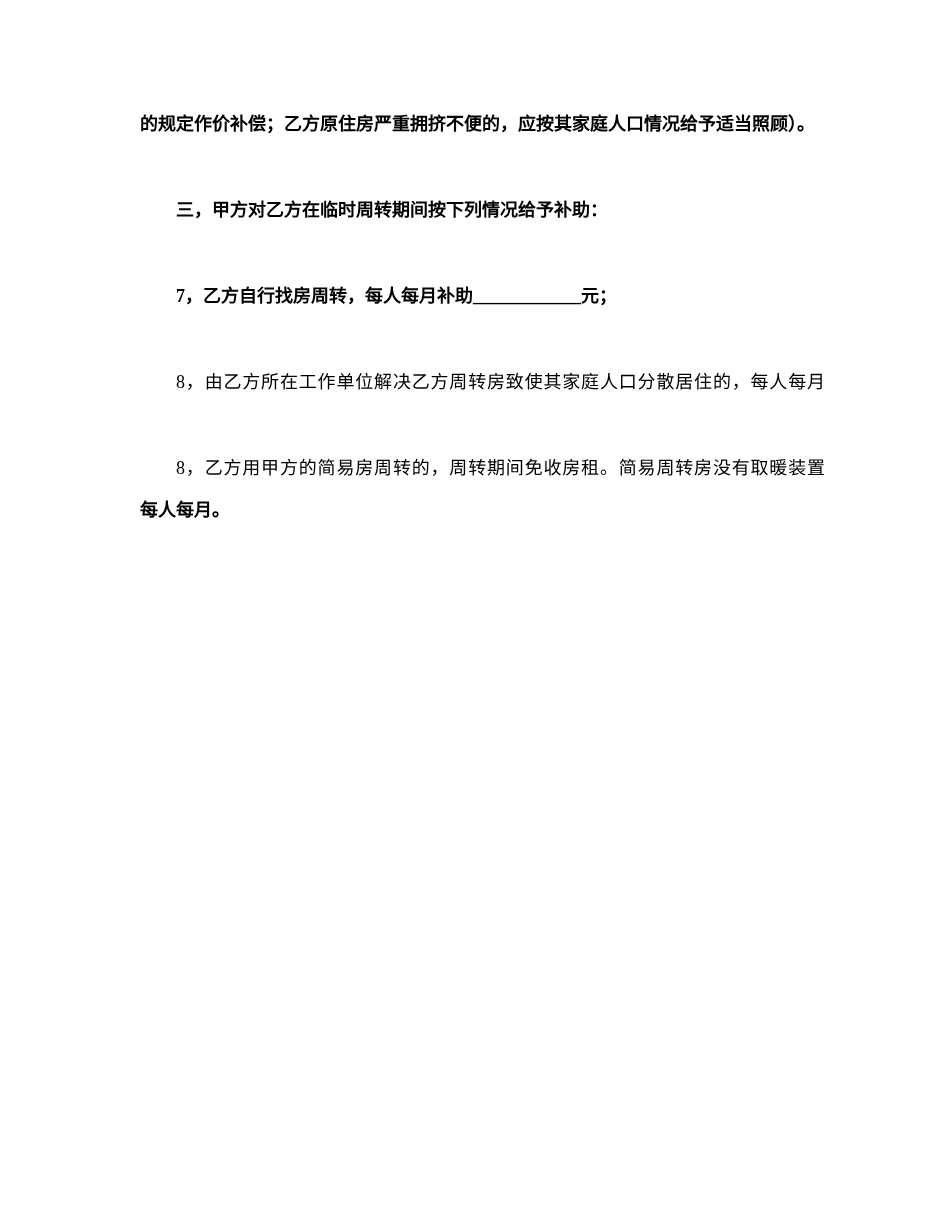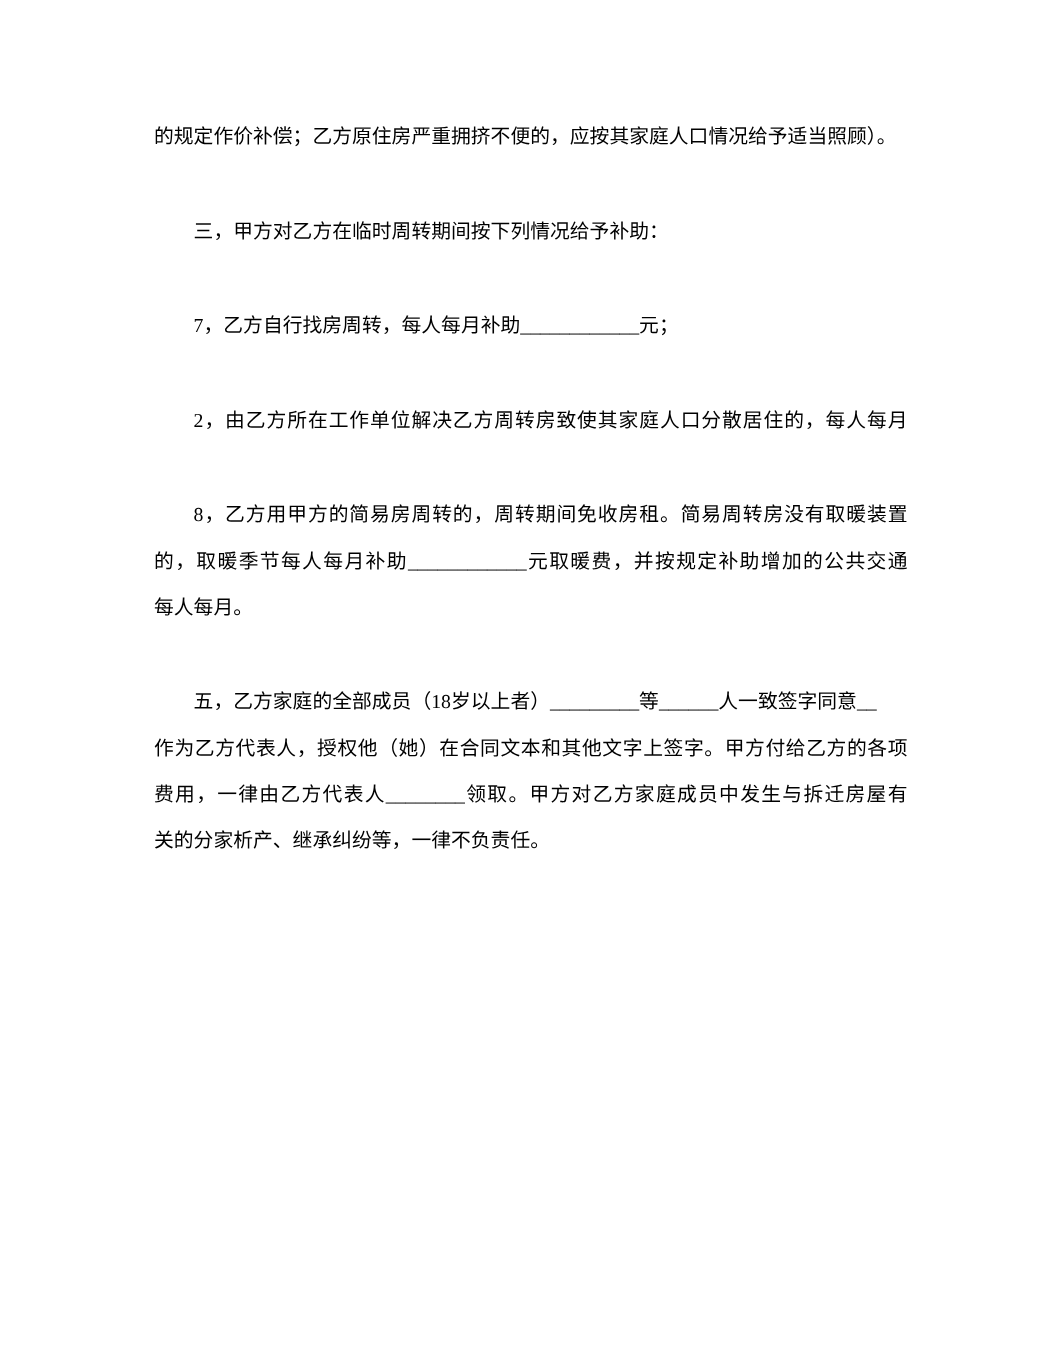--- a/index.html
+++ b/index.html
@@ -38,47 +38,41 @@
   
   .line.fullline {
     text-align: justify;
     text-align-last: justify;
     white-space: normal; 
   }
   
   .line.endline {
     text-align: right;
     text-align-last: left;
+    font-weight: bold;
   }
   .line.indent {
     text-indent: 2em;
   }
 </style>
 </head>
 <body>
 
 <div class="page">
   <div class="doc">
       <div class="para">
         <div class="line endline">的规定作价补偿；乙方原住房严重拥挤不便的，应按其家庭人口情况给予适当照顾）。</div>
       </div>
       <div class="para">
         <div class="line endline indent">三，甲方对乙方在临时周转期间按下列情况给予补助：</div>
       </div>
       <div class="para">
         <div class="line endline indent">7，乙方自行找房周转，每人每月补助____________元；</div>
       </div>
       <div class="para">
-        <div class="line fullline indent">2，由乙方所在工作单位解决乙方周转房致使其家庭人口分散居住的，每人每月</div>
+        <div class="line fullline indent">8，由乙方所在工作单位解决乙方周转房致使其家庭人口分散居住的，每人每月</div>
       </div>
       <div class="para">
         <div class="line fullline indent">8，乙方用甲方的简易房周转的，周转期间免收房租。简易周转房没有取暖装置</div>
-        <div class="line fullline">的，取暖季节每人每月补助____________元取暖费，并按规定补助增加的公共交通</div>
         <div class="line endline">每人每月。</div>
-      </div>
-      <div class="para">
-        <div class="line endline indent">五，乙方家庭的全部成员（18岁以上者）_________等______人一致签字同意__</div>
-        <div class="line fullline">作为乙方代表人，授权他（她）在合同文本和其他文字上签字。甲方付给乙方的各项</div>
-        <div class="line fullline">费用，一律由乙方代表人________领取。甲方对乙方家庭成员中发生与拆迁房屋有</div>
-        <div class="line endline">关的分家析产、继承纠纷等，一律不负责任。</div>
       </div>
     </div>
 </div>
 
 </body></html>

